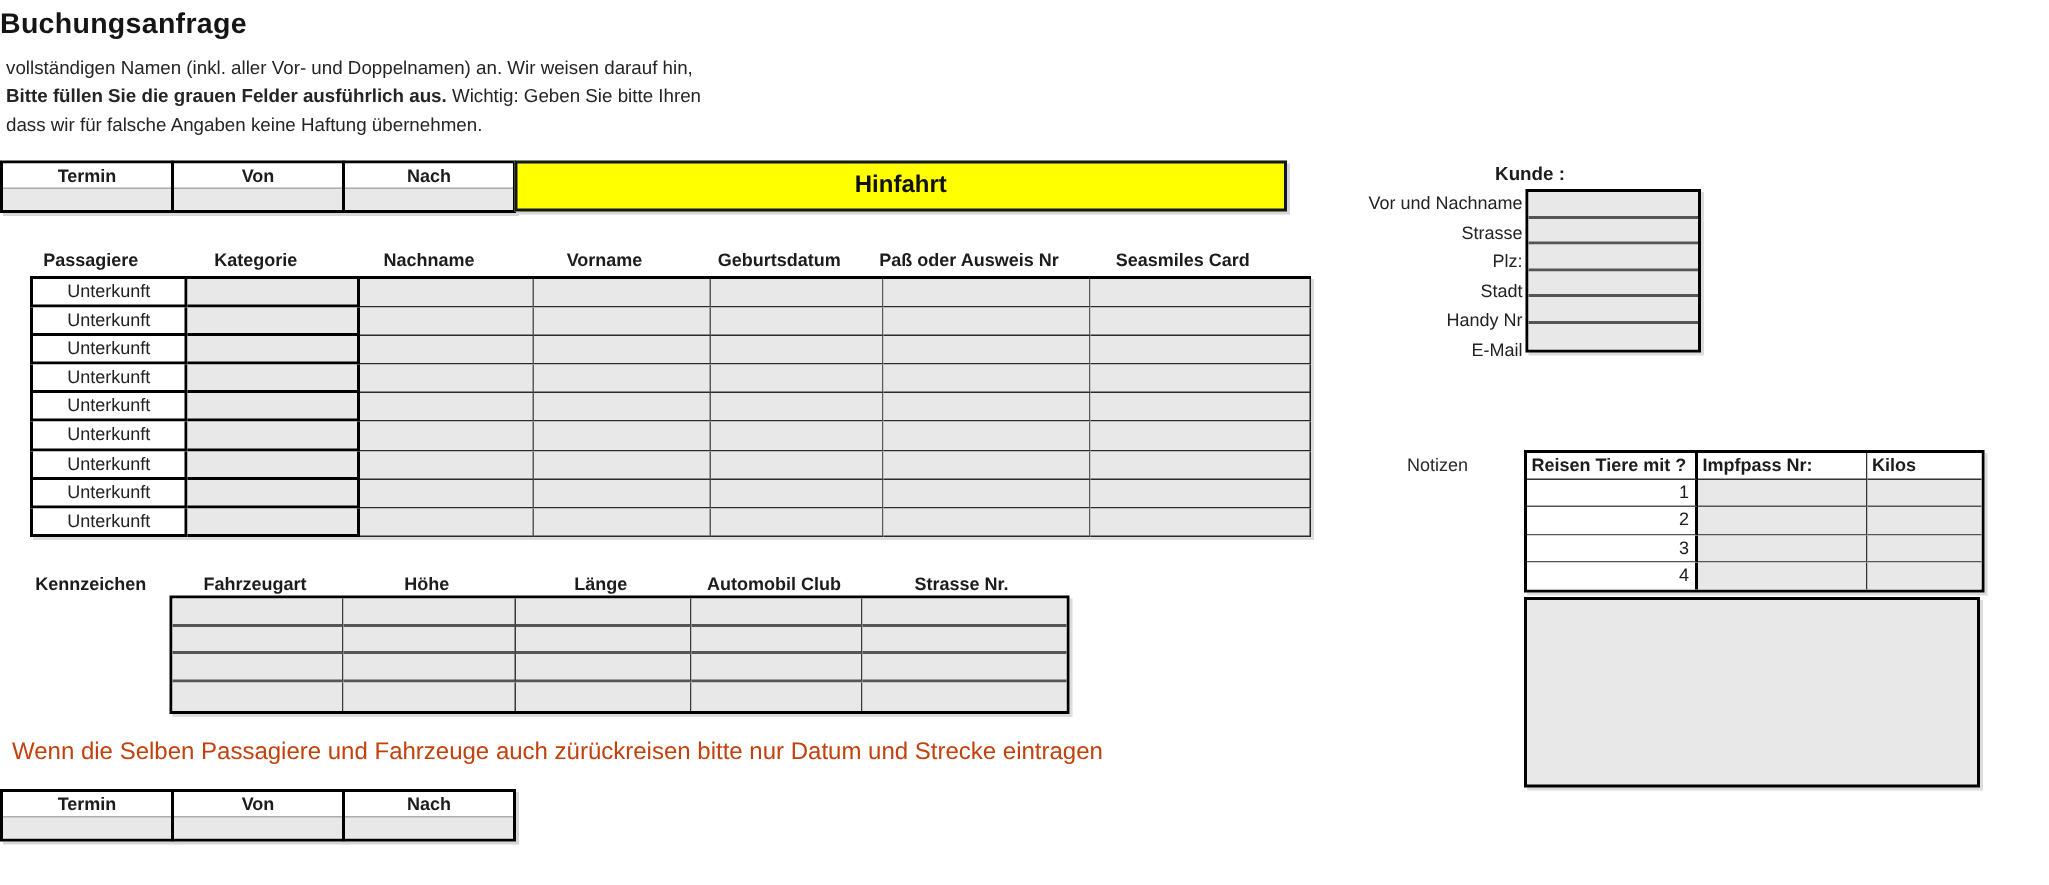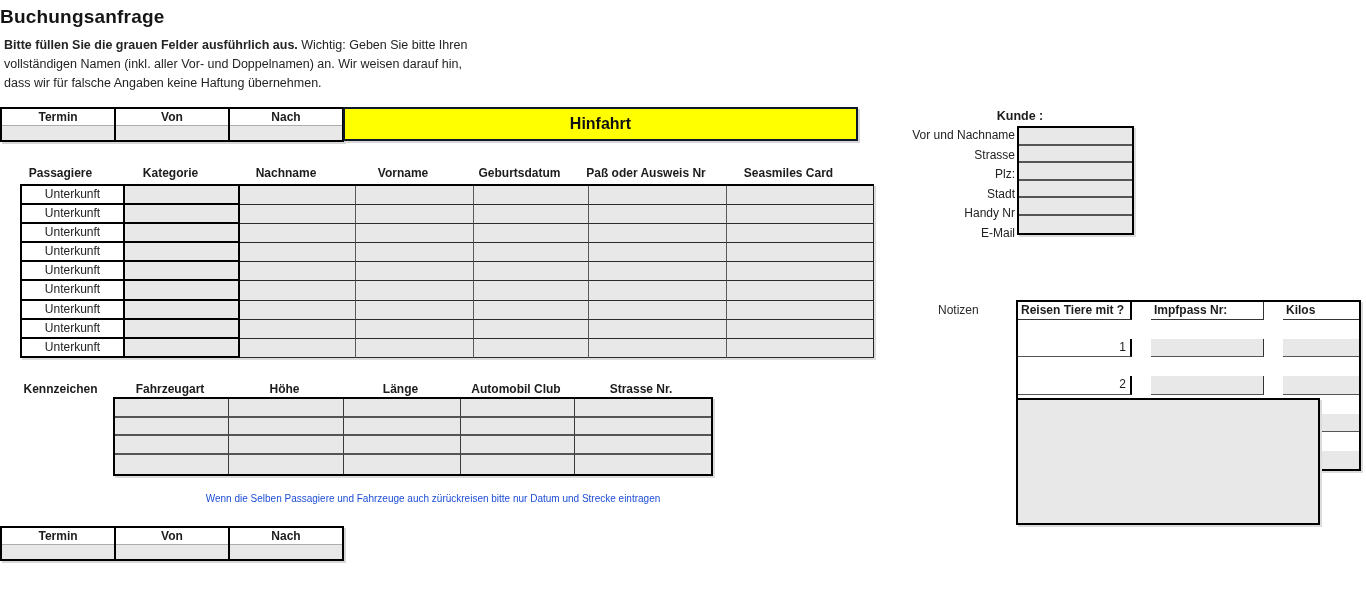--- a/index.html
+++ b/index.html
@@ -47,40 +47,40 @@
   .vhead div { text-align:center; }
   .vgrid {
     position:absolute; left:113px; top:397px; display:grid;
     grid-template-columns:114px 115px 117px 114px 136px; grid-auto-rows:18.7px;
     border:2px solid #000; box-shadow:2px 2px 0 #dcdcdc;
   }
   .vgrid > div { box-sizing:border-box; background:#e8e8e8; border-right:1px solid #3a3a3a; border-bottom:2px solid #555; }
   .vgrid > div.lastcol { border-right:none; }
   .vgrid > div.lastrow { border-bottom:none; }
 
-  .red-note { position:absolute; left:8px; top:493px; width:850px; text-align:center;
-              font-size:10px; color:#1d4ed8; }
+  .red-note { position:absolute; left:8px; top:493px; width:850px; text-align:left;
+              font-size:16px; color:#c2410c; }
 
   
   .kunde-title { position:absolute; left:905px; top:109px; width:230px; text-align:center;
                  font-size:12.5px; font-weight:bold; }
   .klabels { position:absolute; left:855px; top:126px; width:160px; font-size:12px; color:#222; }
   .klabels div { height:19.5px; line-height:19.5px; text-align:right; }
   .kstack { position:absolute; left:1017px; top:126px; width:117px; box-sizing:border-box;
             border:2px solid #000; background:#e8e8e8; box-shadow:2px 2px 0 #dcdcdc; }
   .kcell { height:17.5px; border-bottom:2px solid #555; box-sizing:border-box; background:#e8e8e8; }
   .kcell.last { border-bottom:none; height:17px; }
 
   .notizen { position:absolute; left:938px; top:303px; font-size:12px; color:#2a2a2a; }
 
   
   .ptable {
     position:absolute; left:1016px; top:300px; display:grid;
     grid-template-columns:114px 113px 76px; grid-auto-rows:18.2px;
-    border:2px solid #000; background:#fff; box-shadow:2px 2px 0 #dcdcdc; font-size:12px;gap:19px;
+    border:2px solid #000; background:#fff; box-shadow:2px 2px 0 #dcdcdc; font-size:12px;
   }
   .ptable > div { box-sizing:border-box; }
   .pt-h { font-weight:bold; background:#fff; padding:1px 0 0 3px; border-bottom:1px solid #333; }
   .pt-h.c1 { border-right:2px solid #000; }
   .pt-h.c2 { border-right:1px solid #333; }
   .pt-num { background:#fff; text-align:right; padding:1px 4px 0 0; border-right:2px solid #000; border-bottom:1px solid #555; }
   .pt-cell { background:#e8e8e8; border-bottom:1px solid #555; }
   .pt-cell.c2 { border-right:1px solid #333; }
   .pt-num.lastrow, .pt-cell.lastrow { border-bottom:none; }
 
@@ -88,22 +88,22 @@
                background:#e8e8e8; border:2px solid #000; box-shadow:2px 2px 0 #dcdcdc; }
 </style>
 </head>
 <body>
 
 <div class="page">
 
   <div class="title">Buchungsanfrage</div>
 
   <div class="intro">
+    <div>vollständigen Namen (inkl. aller Vor- und Doppelnamen) an. Wir weisen darauf hin,</div>
     <div><span class="b">Bitte füllen Sie die grauen Felder ausführlich aus.</span><span> Wichtig: Geben Sie bitte Ihren</span></div>
-    <div>vollständigen Namen (inkl. aller Vor- und Doppelnamen) an. Wir weisen darauf hin,</div>
     <div>dass wir für falsche Angaben keine Haftung übernehmen.</div>
   </div>
 
   <div class="tvn-table" style="top:107px">
     <div class="tvn-col">
       <div class="tvn-head">Termin</div>
       <div class="tvn-input"></div>
     </div>
     <div class="tvn-col">
       <div class="tvn-head">Von</div>

